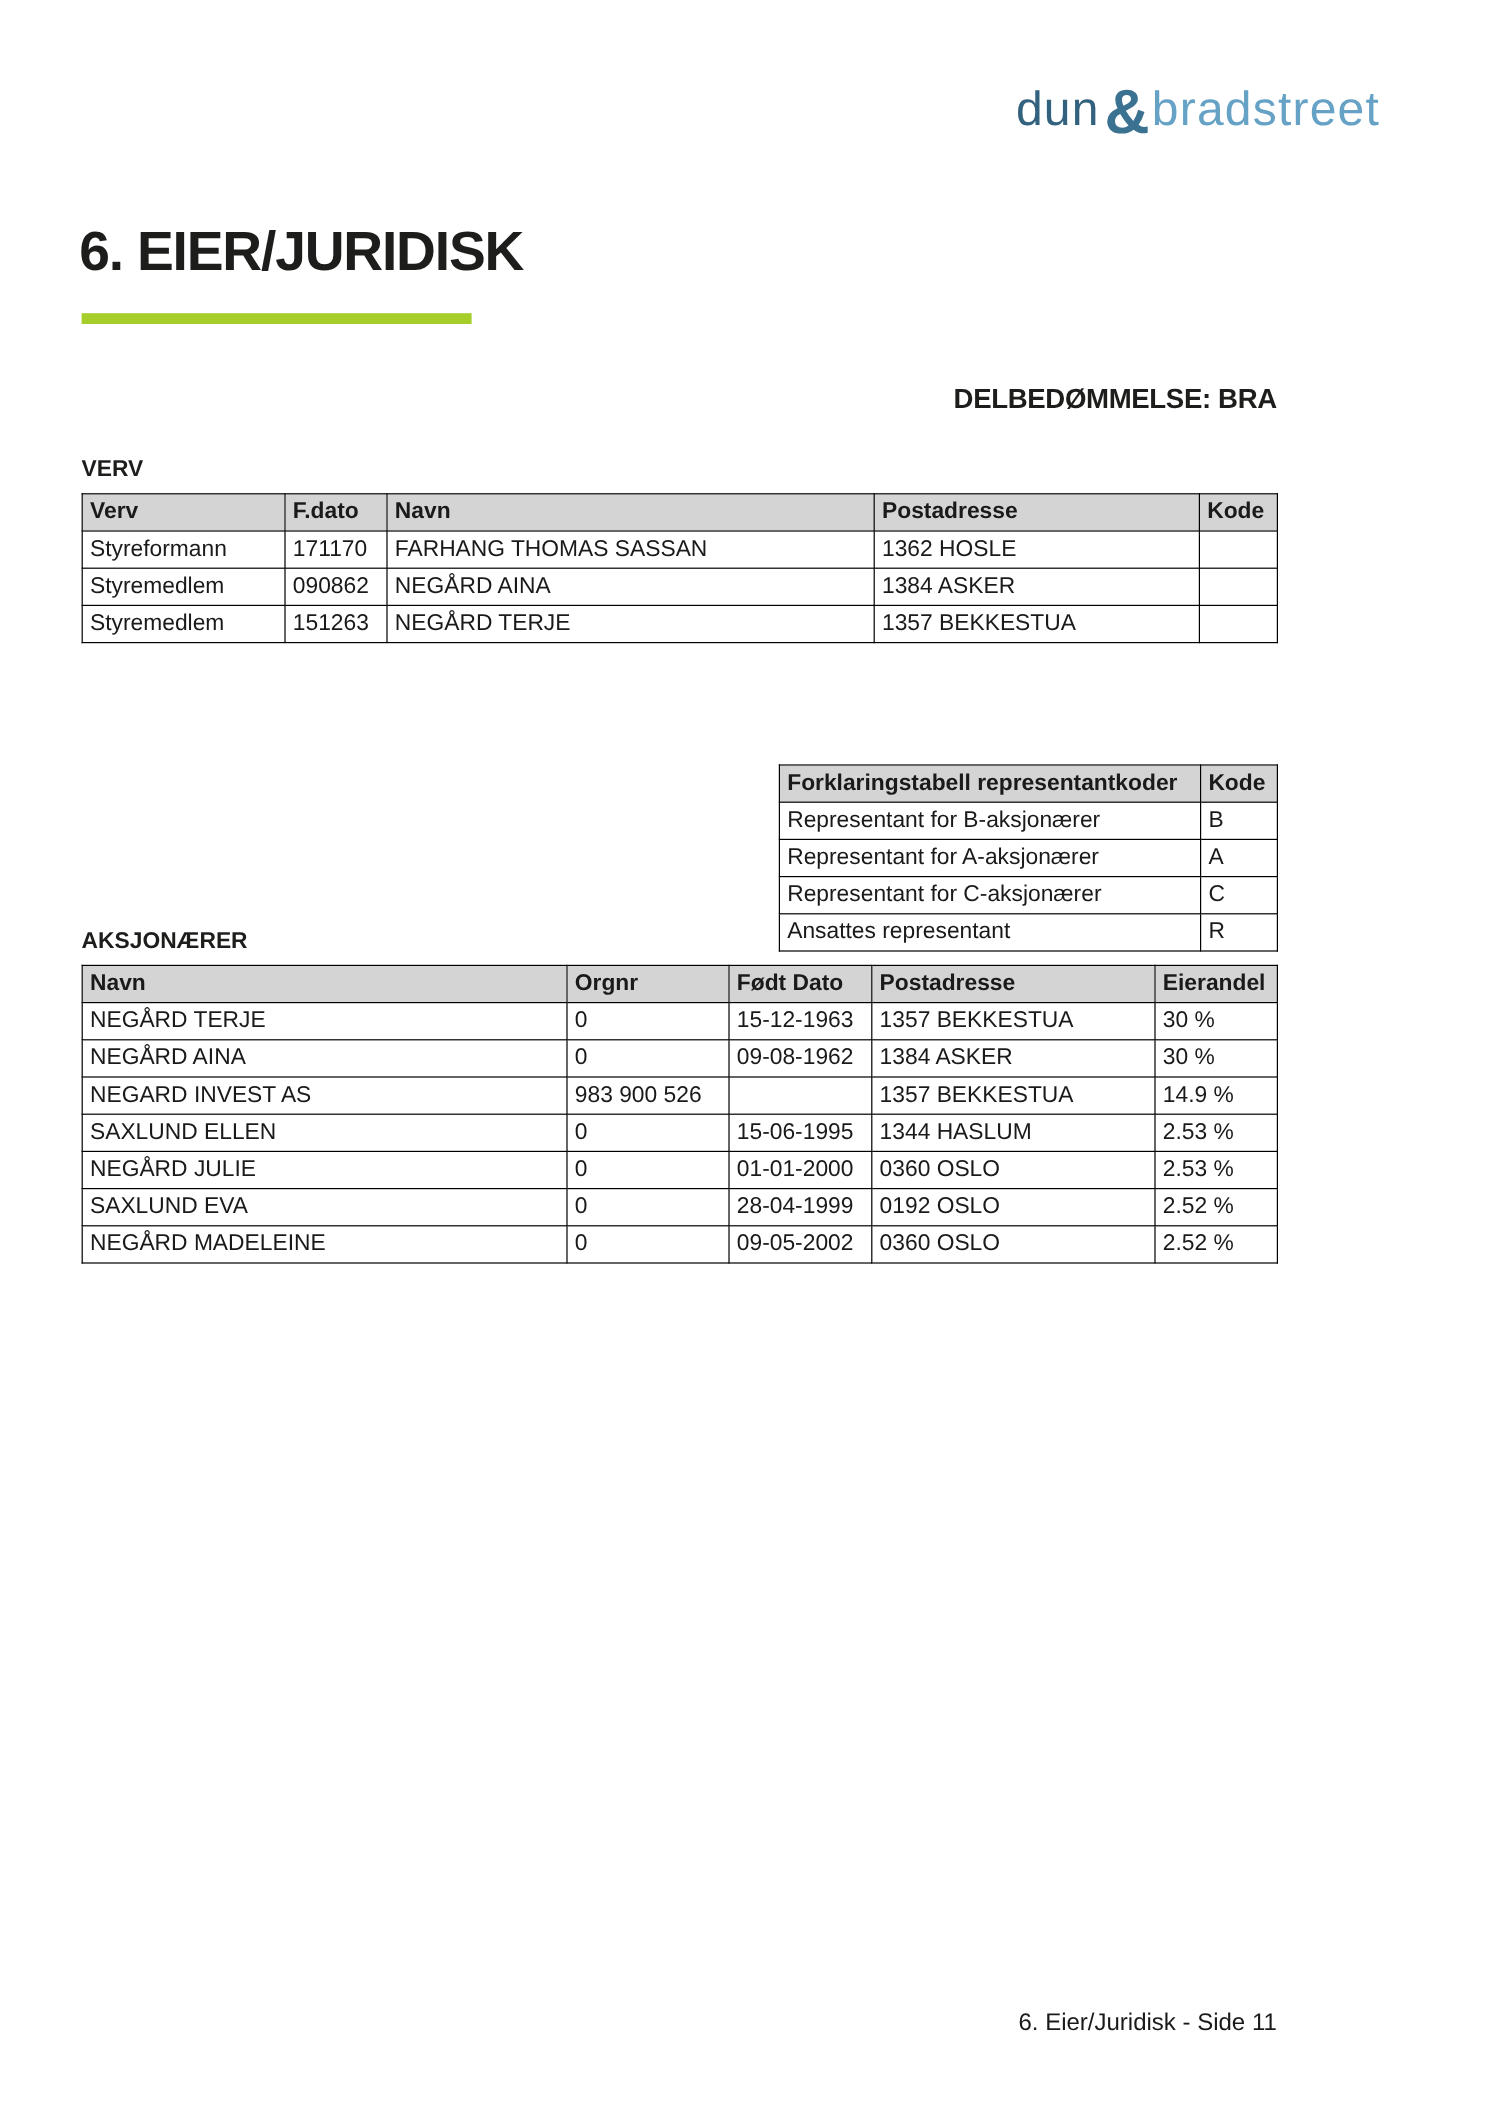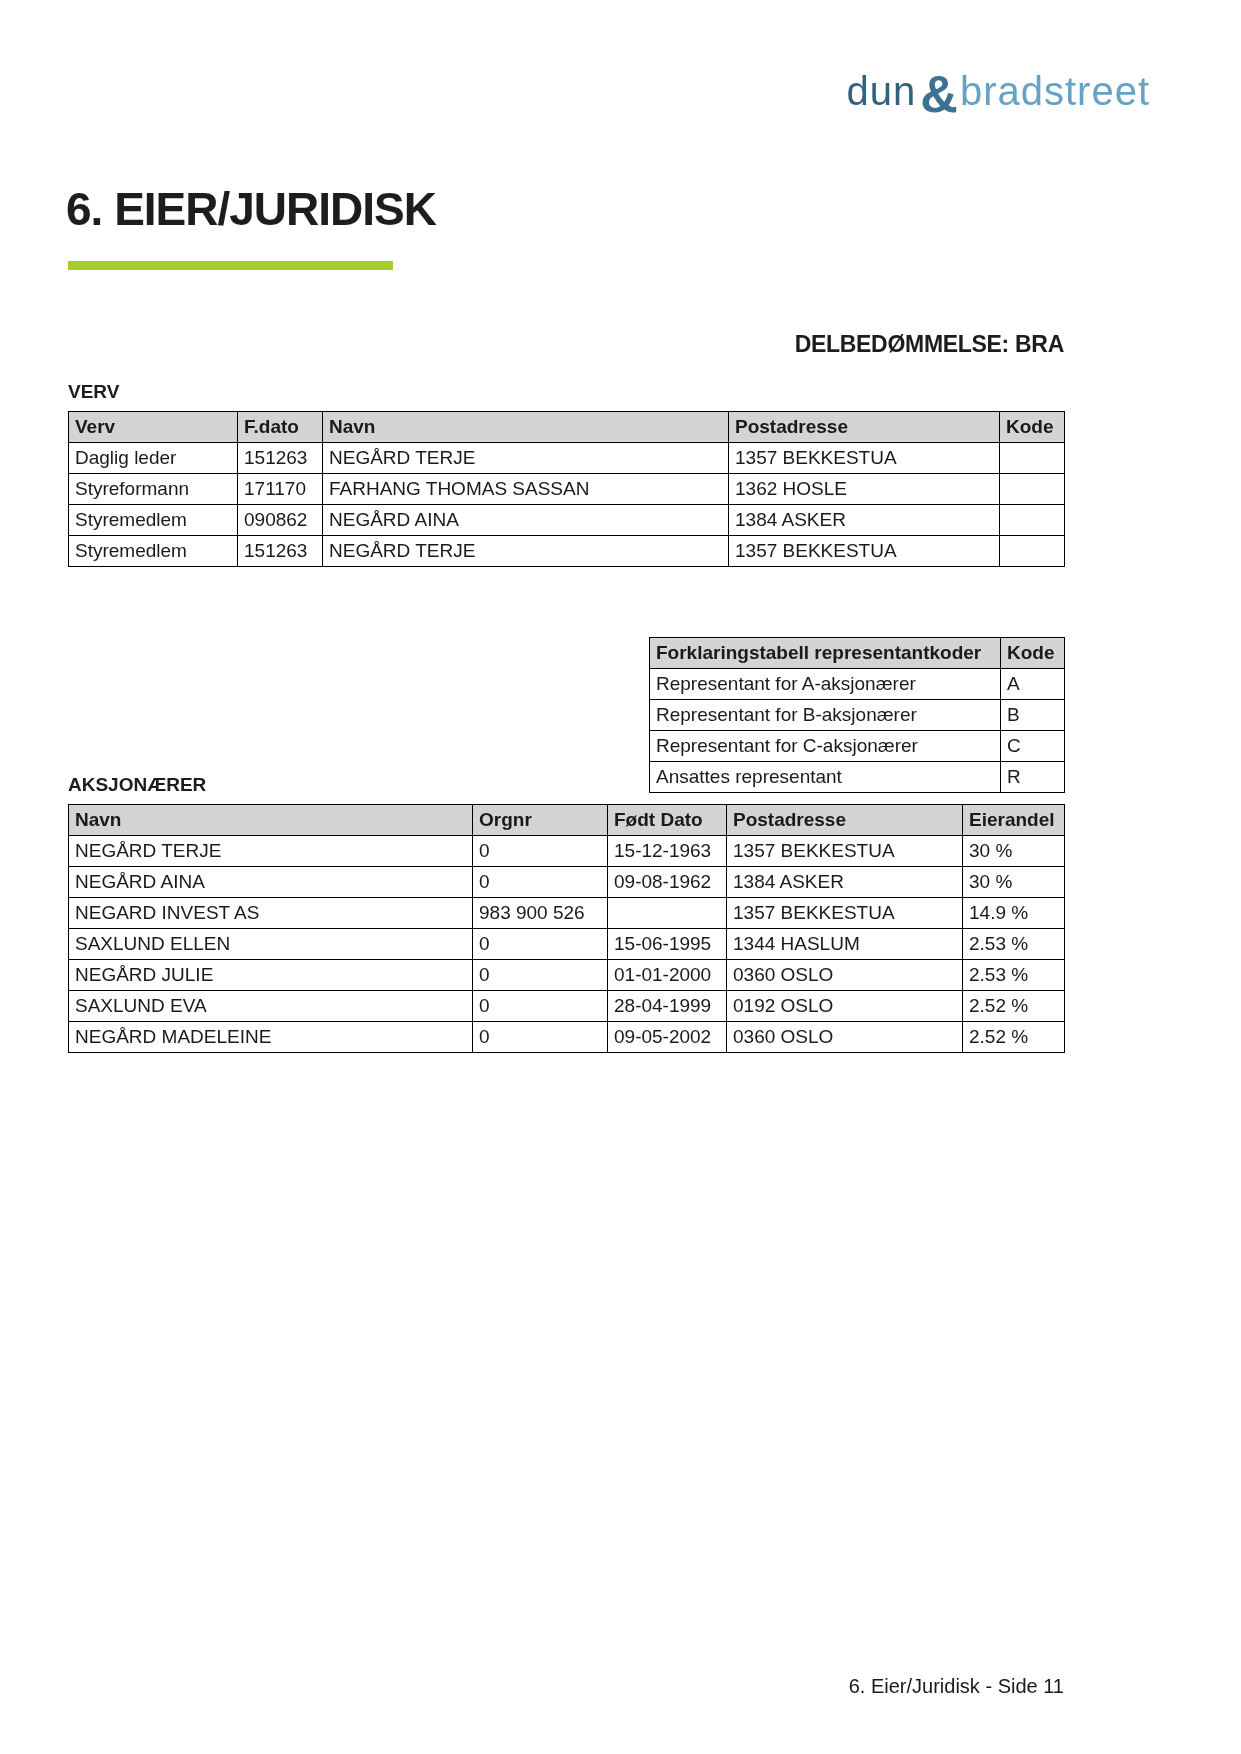--- a/index.html
+++ b/index.html
@@ -48,21 +48,21 @@
     position: absolute;
     left: 68px;
     top: 261px;
     width: 325px;
     height: 9px;
     background: #a6ce2b;
   }
   .delbed {
     position: absolute;
     right: 177px;
-    top: 331px;
+    top: 319px;
     font-size: 23px;
     font-weight: bold;
     letter-spacing: -0.3px;
     color: #1d1d1b;
   }
 
   
   .section-label {
     position: absolute;
     left: 68px;
@@ -134,27 +134,20 @@
       <tr>
           <th>Verv</th>
           <th>F.dato</th>
           <th>Navn</th>
           <th>Postadresse</th>
           <th>Kode</th>
         </tr>
     </thead>
     <tbody>
         <tr>
-          <td>Daglig leder</td>
-          <td>151263</td>
-          <td>NEGÅRD TERJE</td>
-          <td>1357 BEKKESTUA</td>
-          <td></td>
-        </tr>
-        <tr>
           <td>Styreformann</td>
           <td>171170</td>
           <td>FARHANG THOMAS SASSAN</td>
           <td>1362 HOSLE</td>
           <td></td>
         </tr>
         <tr>
           <td>Styremedlem</td>
           <td>090862</td>
           <td>NEGÅRD AINA</td>
@@ -177,26 +170,26 @@
         <col style="width:64px">
     </colgroup>
     <thead>
       <tr>
           <th>Forklaringstabell representantkoder</th>
           <th>Kode</th>
         </tr>
     </thead>
     <tbody>
         <tr>
+          <td>Representant for B-aksjonærer</td>
+          <td>B</td>
+        </tr>
+        <tr>
           <td>Representant for A-aksjonærer</td>
           <td>A</td>
-        </tr>
-        <tr>
-          <td>Representant for B-aksjonærer</td>
-          <td>B</td>
         </tr>
         <tr>
           <td>Representant for C-aksjonærer</td>
           <td>C</td>
         </tr>
         <tr>
           <td>Ansattes representant</td>
           <td>R</td>
         </tr>
       </tbody>

